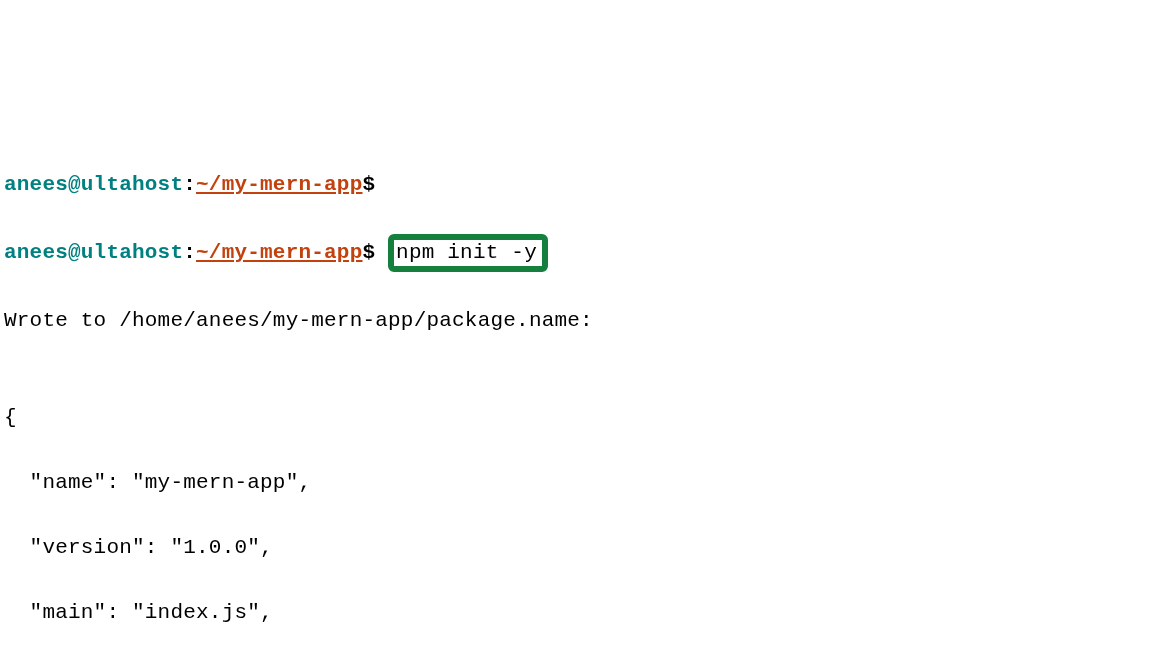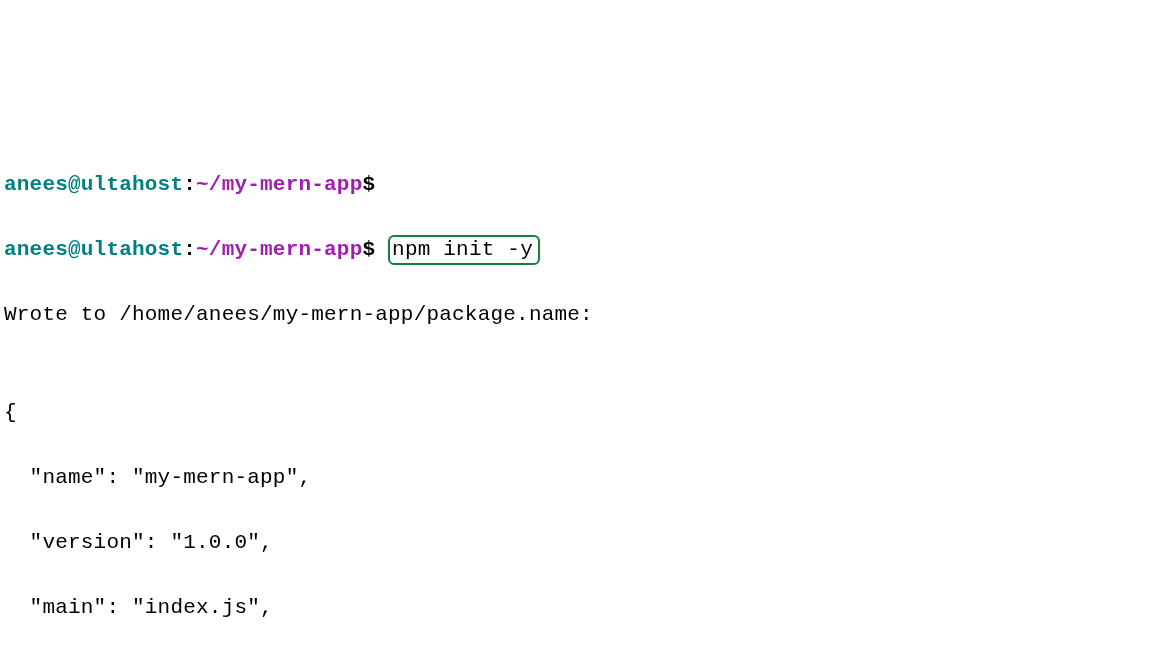--- a/index.html
+++ b/index.html
@@ -24,32 +24,33 @@
     }
     .prompt-user {
       color: #008080;
       font-weight: bold;
     }
     .prompt-colon {
       color: #000000;
       font-weight: bold;
     }
     .prompt-path {
-      color: #a21caf;
+      color: #c2410c;
       font-weight: bold;
+      text-decoration: underline;
     }
     .prompt-dollar {
       color: #000000;
       font-weight: bold;
     }
     .command {
       color: #000000;
     }
     .highlight-box {
-      border: 2px solid #15803d;
+      border: 6px solid #15803d;
       border-radius: 6px;
       padding: 0px 5px 1px 2px;
       display: inline-block;
       line-height: 1.2;
     }
     .output {
       color: #000000;
     }
     .line {
       display: block;

